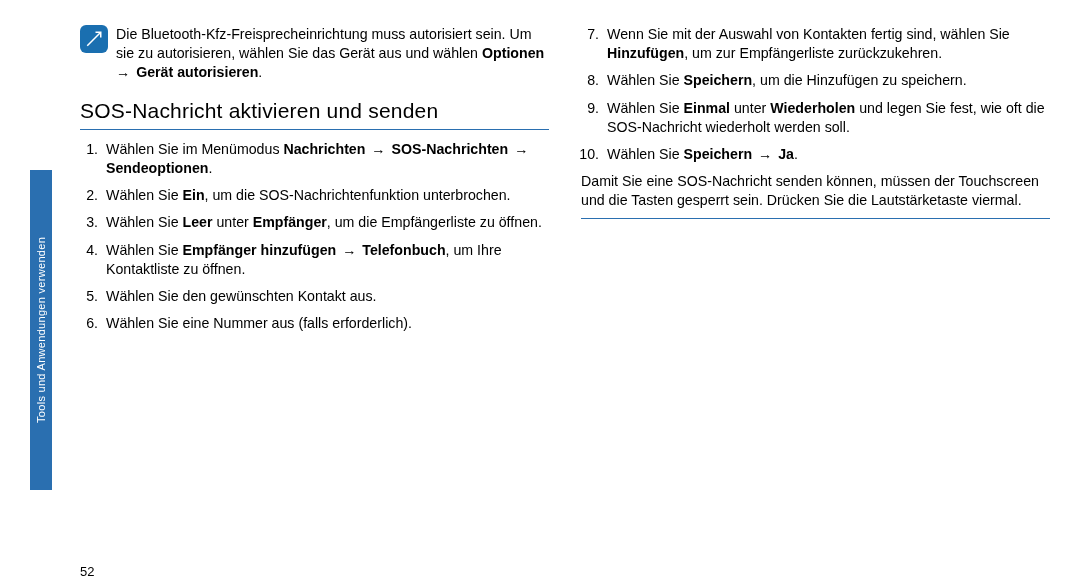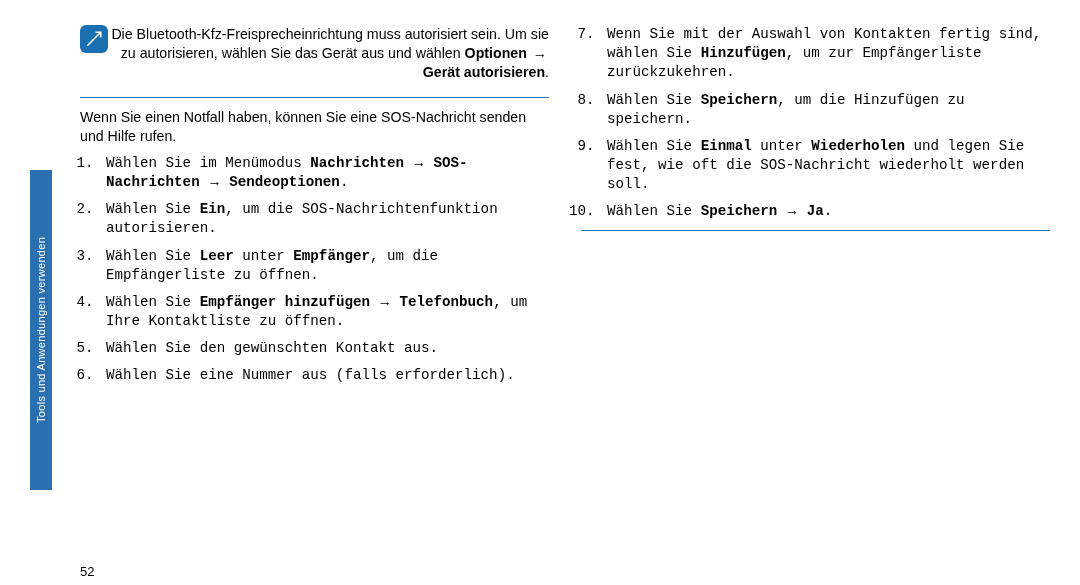--- a/index.html
+++ b/index.html
@@ -22,23 +22,22 @@
     display: flex;
     gap: 32px;
   }
   .col {
     flex: 1 1 0;
     min-width: 0;
   }
   .note-row {
     display: flex;
     align-items: flex-start;
-    gap: 1px;
+    gap: 8px;
     margin: 0 0 14px 0;
-    text-align: right;
   }
   .note-icon {
     flex: 0 0 28px;
     width: 28px;
     height: 28px;
     border-radius: 6px;
     background: #1a6fb0;
     color: #fff;
     display: flex;
     align-items: center;
@@ -65,21 +64,20 @@
   }
   .rule {
     border: none;
     border-top: 1px solid #2a6fb0;
     margin: 2px 0 10px 0;
   }
   p { margin: 0 0 8px 0; }
   ol {
     margin: 0;
     padding-left: 22px;
-    font-family: Liberation Mono, monospace;
   }
   ol li {
     margin: 0 0 8px 0;
     padding-left: 4px;
   }
   b { font-weight: bold; }
   .vtab {
     position: absolute;
     left: 30px;
     top: 170px;
@@ -127,30 +125,30 @@
       <div class="note-icon">
         <svg viewBox="0 0 24 24">
             <path d="M3 21 L21 3 M14 3 H21 V10 M11 13 L3 21"></path>
           </svg>
       </div>
       <div class="note-body">
         <span>Die Bluetooth-Kfz-Freisprecheinrichtung muss autorisiert sein. Um sie zu autorisieren, wählen Sie das Gerät aus und wählen </span><b>Optionen</b><span class="arrow"> → </span><b>Gerät autorisieren</b><span>.</span>
       </div>
     </div>
 
+    <h2 class="section-heading">SOS-Nachricht aktivieren und senden</h2>
     <hr class="rule">
 
-    <p>Wenn Sie einen Notfall haben, können Sie eine SOS-Nachricht senden und Hilfe rufen.</p>
 
     <ol>
       <li>
         <span>Wählen Sie im Menümodus </span><b>Nachrichten</b><span class="arrow"> → </span><b>SOS-Nachrichten</b><span class="arrow"> → </span><b>Sendeoptionen</b><span>.</span>
       </li>
       <li>
-        <span>Wählen Sie </span><b>Ein</b><span>, um die SOS-Nachrichtenfunktion autorisieren.</span>
+        <span>Wählen Sie </span><b>Ein</b><span>, um die SOS-Nachrichtenfunktion unterbrochen.</span>
       </li>
       <li>
         <span>Wählen Sie </span><b>Leer</b><span> unter </span><b>Empfänger</b><span>, um die Empfängerliste zu öffnen.</span>
       </li>
       <li>
         <span>Wählen Sie </span><b>Empfänger hinzufügen</b><span class="arrow"> → </span><b>Telefonbuch</b><span>, um Ihre Kontaktliste zu öffnen.</span>
       </li>
       <li>Wählen Sie den gewünschten Kontakt aus.</li>
       <li>Wählen Sie eine Nummer aus (falls erforderlich).</li>
     </ol>
@@ -166,19 +164,20 @@
         <span>Wählen Sie </span><b>Speichern</b><span>, um die Hinzufügen zu speichern.</span>
       </li>
       <li>
         <span>Wählen Sie </span><b>Einmal</b><span> unter </span><b>Wiederholen</b><span> und legen Sie fest, wie oft die SOS-Nachricht wiederholt werden soll.</span>
       </li>
       <li>
         <span>Wählen Sie </span><b>Speichern</b><span class="arrow"> → </span><b>Ja</b><span>.</span>
       </li>
     </ol>
 
+    <p>Damit Sie eine SOS-Nachricht senden können, müssen der Touchscreen und die Tasten gesperrt sein. Drücken Sie die Lautstärketaste viermal.</p>
 
 
     <hr class="rule">
 
   </div>
 
 </div>
 
 </body></html>

